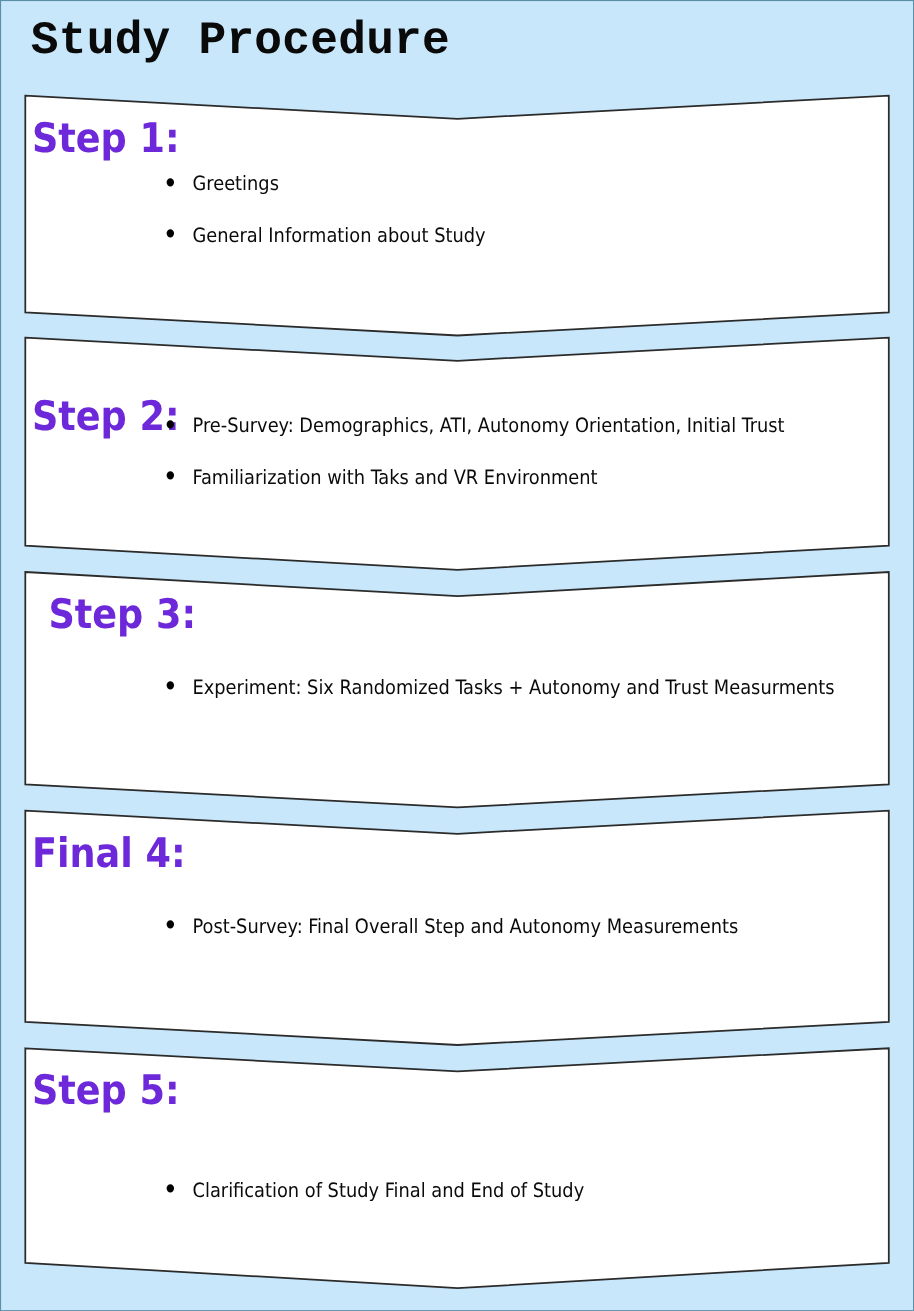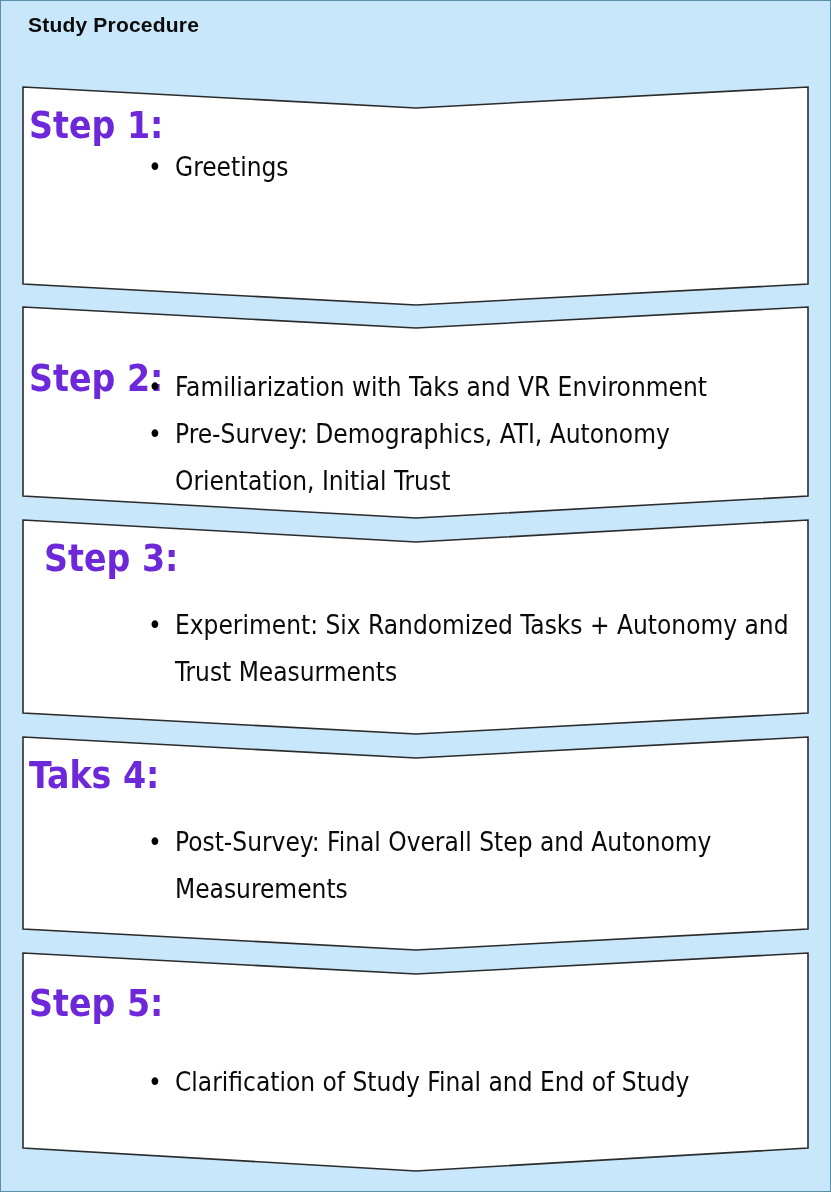--- a/index.html
+++ b/index.html
@@ -15,22 +15,22 @@
     background: #c8e7fb;
     box-sizing: border-box;
     border: 1px solid #5b8fa8;
     overflow: hidden;
     font-family: "DejaVu Sans", sans-serif;
   }
   #page-title {
     position: absolute;
     left: 27px;
     top: 12px;
-    font-family: Liberation Sans, sans-serif;
-    font-size: 21px;
+    font-family: Liberation Mono, monospace;
+    font-size: 42px;
     font-weight: 600;
     color: #0a0a0a;
     letter-spacing: 0.2px;
     white-space: nowrap;
   }
   .step-shape {
     position: absolute;
     left: 0;
     top: 0;
     width: 831px;
@@ -55,21 +55,21 @@
   .bullet-list {
     position: absolute;
     margin: 0;
     padding: 0;
     list-style: none;
   }
   .bullet-item {
     position: relative;
     font-family: "DejaVu Sans Condensed", "DejaVu Sans", sans-serif;
     font-stretch: condensed;
-    font-size: 26px;
+    font-size: 18px;
     font-weight: 400;
     color: #0a0a0a;
     line-height: 47px;
     padding-left: 27px;
     white-space: normal;
   }
   .bullet-item::before {
     content: "\2022";
     position: absolute;
     left: 0;
@@ -96,45 +96,46 @@
 
     <polygon points="22,952 415,973 807,952 807,1147 415,1170 22,1147" fill="#ffffff" stroke="#2b2b2b" stroke-width="1.6"></polygon>
   </svg>
 
   <div id="page-title">Study Procedure</div>
 
   <div class="step-block" style="top:86px;">
     <div class="step-label" style="left:6px; top:20px;">Step 1:</div>
     <ul class="bullet-list" style="left:125px; top:57px; width:640px;">
       <li class="bullet-item">Greetings</li>
+      <li class="bullet-item">General Information about Study</li>
     </ul>
   </div>
 
   <div class="step-block" style="top:306px;">
     <div class="step-label" style="left:6px; top:20px;margin-top:33px;">Step 2:</div>
     <ul class="bullet-list" style="left:125px; top:57px; width:635px;">
+      <li class="bullet-item">Pre-Survey: Demographics, ATI, Autonomy Orientation, Initial Trust</li>
       <li class="bullet-item" style="white-space:nowrap;">Familiarization with Taks and VR Environment</li>
-      <li class="bullet-item">Pre-Survey: Demographics, ATI, Autonomy Orientation, Initial Trust</li>
     </ul>
   </div>
 
   <div class="step-block" style="top:519px;">
     <div class="step-label" style="left:21px; top:20px;">Step 3:</div>
     <ul class="bullet-list" style="left:125px; top:82px; width:665px;">
       <li class="bullet-item">Experiment: Six Randomized Tasks + Autonomy and Trust Measurments</li>
     </ul>
   </div>
 
   <div class="step-block" style="top:736px;">
-    <div class="step-label" style="left:6px; top:20px;">Taks 4:</div>
+    <div class="step-label" style="left:6px; top:20px;">Final 4:</div>
     <ul class="bullet-list" style="left:125px; top:82px; width:650px;">
       <li class="bullet-item">Post-Survey: Final Overall Step and Autonomy Measurements</li>
     </ul>
   </div>
 
   <div class="step-block" style="top:952px;">
-    <div class="step-label" style="left:6px; top:20px;margin-top:12px;">Step 5:</div>
+    <div class="step-label" style="left:6px; top:20px;">Step 5:</div>
     <ul class="bullet-list" style="left:125px; top:106px; width:665px;">
       <li class="bullet-item" style="white-space:nowrap;">Clarification of Study Final and End of Study</li>
     </ul>
   </div>
 
 </div>
 
 </body></html>

